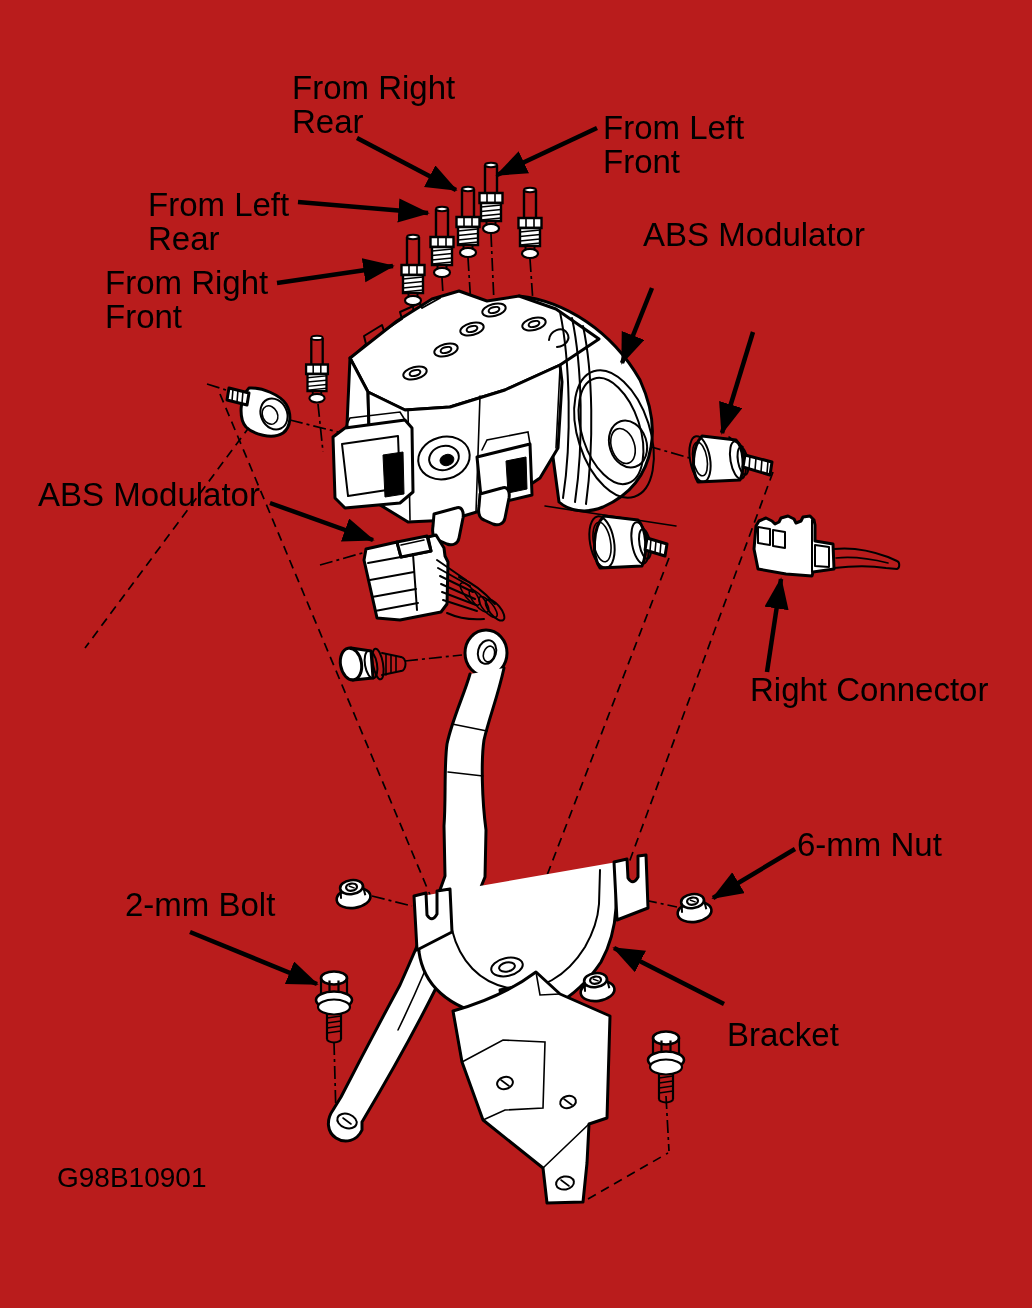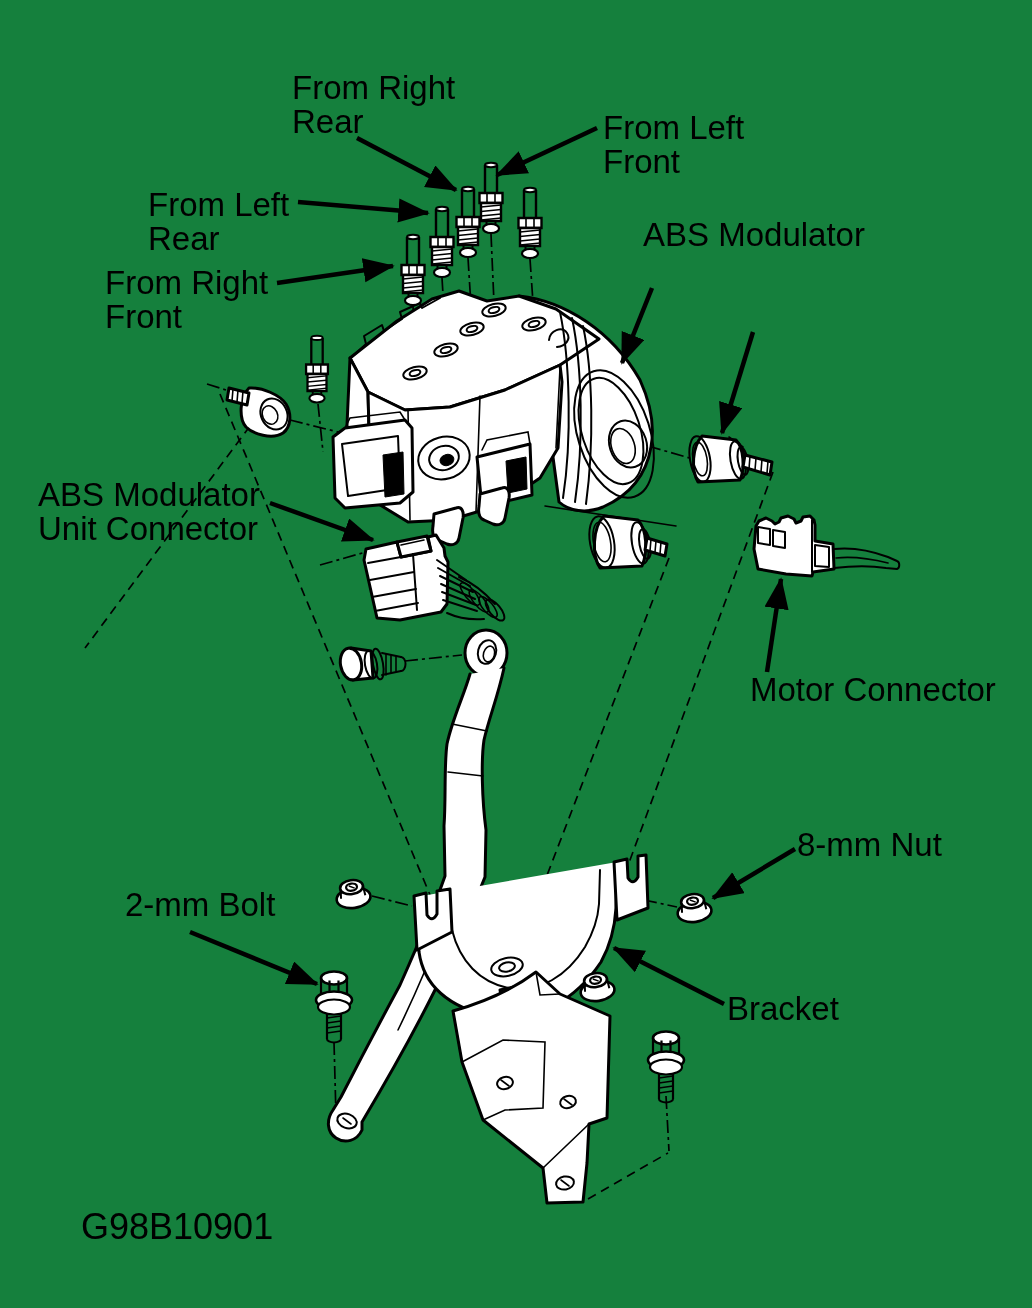--- a/index.html
+++ b/index.html
@@ -1,24 +1,24 @@
 <!DOCTYPE html>
 <html><head>
 <meta charset="utf-8">
 <style>
   html,body{margin:0;padding:0;background:#ffffff;}
   #stage{
-    position:relative;width:1032px;height:1308px;background:#15803d;
+    position:relative;width:1032px;height:1308px;background:#b91c1c;
     font-family:"Liberation Sans","DejaVu Sans",sans-serif;color:#000;
     overflow:hidden;
   }
   #art{position:absolute;left:0;top:0;}
   .lbl{position:absolute;font-size:33px;line-height:34px;letter-spacing:0px;color:#000;white-space:nowrap;}
   .lbl .ln{display:block;}
-  .figcode{position:absolute;left:57px;top:1206px;font-size:36px;color:#000;letter-spacing:0px;margin-left:24px;}
+  .figcode{position:absolute;left:57px;top:1162px;font-size:28px;color:#000;letter-spacing:0px;}
   svg *{vector-effect:none;}
   .outline{fill:#fff;stroke:#000;stroke-width:3;stroke-linejoin:round;stroke-linecap:round;}
   .detail{fill:none;stroke:#000;stroke-width:2;stroke-linejoin:round;stroke-linecap:round;}
   .thin{fill:none;stroke:#000;stroke-width:1.6;stroke-linecap:round;}
   .darkfill{fill:#000;stroke:#000;stroke-width:1;}
   .cline{fill:none;stroke:#000;stroke-width:1.7;stroke-dasharray:13 4 3 4;}
   .dashline{fill:none;stroke:#000;stroke-width:1.7;stroke-dasharray:9 6;}
   .leader{stroke:#000;stroke-width:4.5;fill:none;}
 </style>
 </head>
@@ -312,30 +312,29 @@
 </div>
 <div class="lbl" style="left:105px;top:266px">
   <span class="ln">From Right</span>
   <span class="ln">Front</span>
 </div>
 <div class="lbl" style="left:643px;top:218px">
   <span class="ln">ABS Modulator</span>
 </div>
 <div class="lbl" style="left:38px;top:478px">
   <span class="ln">ABS Modulator</span>
-  <span class="ln">Unit Connector</span>
 </div>
 <div class="lbl" style="left:750px;top:673px">
-  <span class="ln">Motor Connector</span>
+  <span class="ln">Right Connector</span>
 </div>
 <div class="lbl" style="left:797px;top:828px">
-  <span class="ln">8-mm Nut</span>
+  <span class="ln">6-mm Nut</span>
 </div>
 <div class="lbl" style="left:125px;top:888px">
   <span class="ln">2-mm Bolt</span>
 </div>
-<div class="lbl" style="left:727px;top:992px">
+<div class="lbl" style="left:727px;top:1018px">
   <span class="ln">Bracket</span>
 </div>
 
 <div class="figcode">G98B10901</div>
 
 </div>
 
 </body></html>

